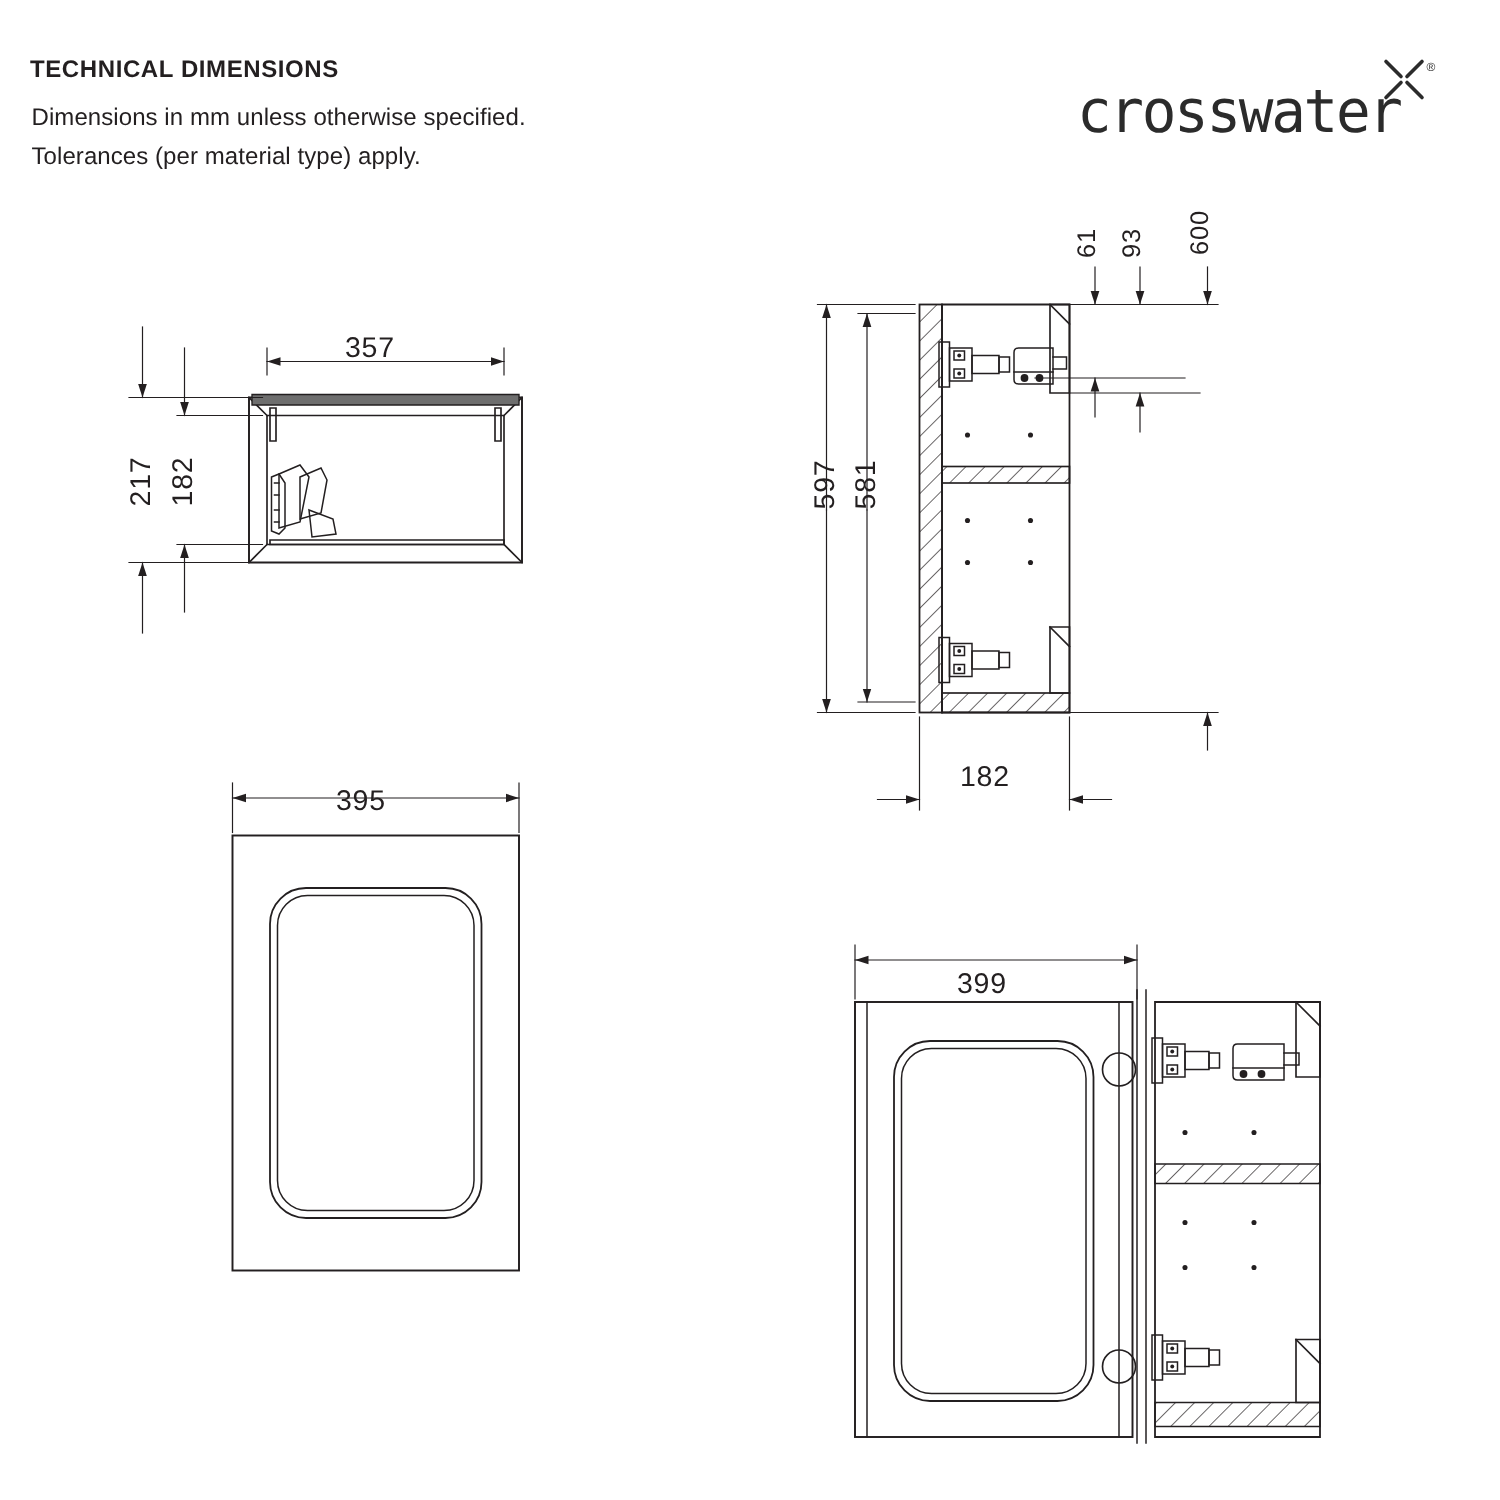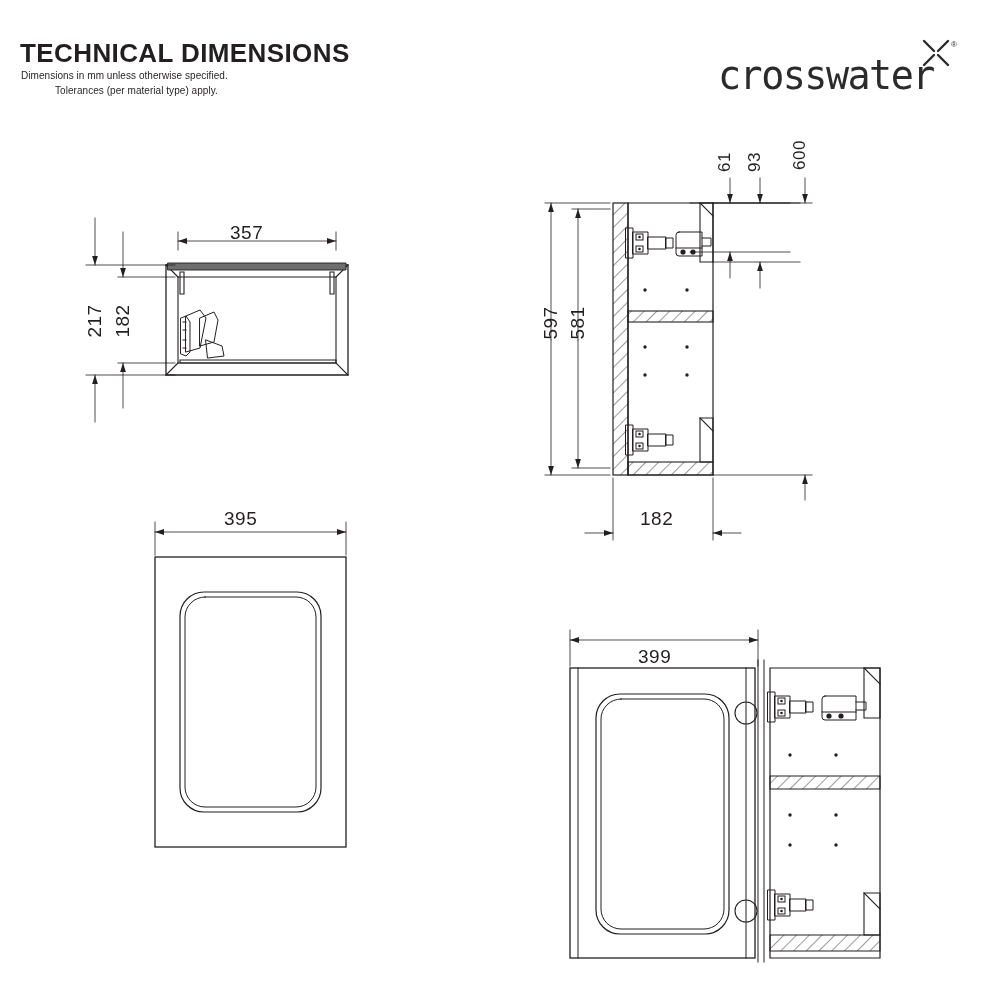--- a/index.html
+++ b/index.html
@@ -20,36 +20,36 @@
   #header {
     position: absolute;
     left: 0; top: 0;
     width: 1000px;
     height: 130px;
   }
   #page-title {
     position: absolute;
     left: 20px;
     top: 38px;
-    font-size: 26px;
+    font-size: 16px;
     font-weight: bold;
     letter-spacing: 0.4px;
     color: #231f20;
     white-space: nowrap;
   }
   .note-line {
     position: absolute;
     left: 21px;
-    font-size: 10px;
+    font-size: 16px;
     color: #231f20;
     letter-spacing: 0.05px;
     white-space: nowrap;
   }
   #note-1 { top: 70px; }
-  #note-2 { top: 85px; margin-left: 34px; }
+  #note-2 { top: 96px; }
 
   
   #brand-logo {
     position: absolute;
     left: 718px;
     top: 38px;
     width: 240px;
     height: 58px;
   }
   #brand-wordmark {
@@ -371,15 +371,15 @@
 <div class="dim-label vertical" style="left:73px; top:310px; width:44px; text-align:center;">217</div>
 <div class="dim-label vertical" style="left:101px; top:310px; width:44px; text-align:center;">182</div>
 
 <div class="dim-label vertical" style="left:705px; top:152px; width:40px; text-align:center; font-size:17px;">61</div>
 <div class="dim-label vertical" style="left:735px; top:152px; width:40px; text-align:center; font-size:17px;">93</div>
 <div class="dim-label vertical" style="left:773px; top:145px; width:54px; text-align:center; font-size:17px;">600</div>
 <div class="dim-label vertical" style="left:524px; top:312px; width:54px; text-align:center;">597</div>
 <div class="dim-label vertical" style="left:551px; top:312px; width:54px; text-align:center;">581</div>
 <div class="dim-label" style="left:640px; top:508px;">182</div>
 
-<div class="dim-label" style="left:224px; top:508px;">395</div>
+<div class="dim-label" style="left:224px; top:524px;">395</div>
 
 <div class="dim-label" style="left:638px; top:620px;margin-top:26px;">399</div>
 
 </body></html>

